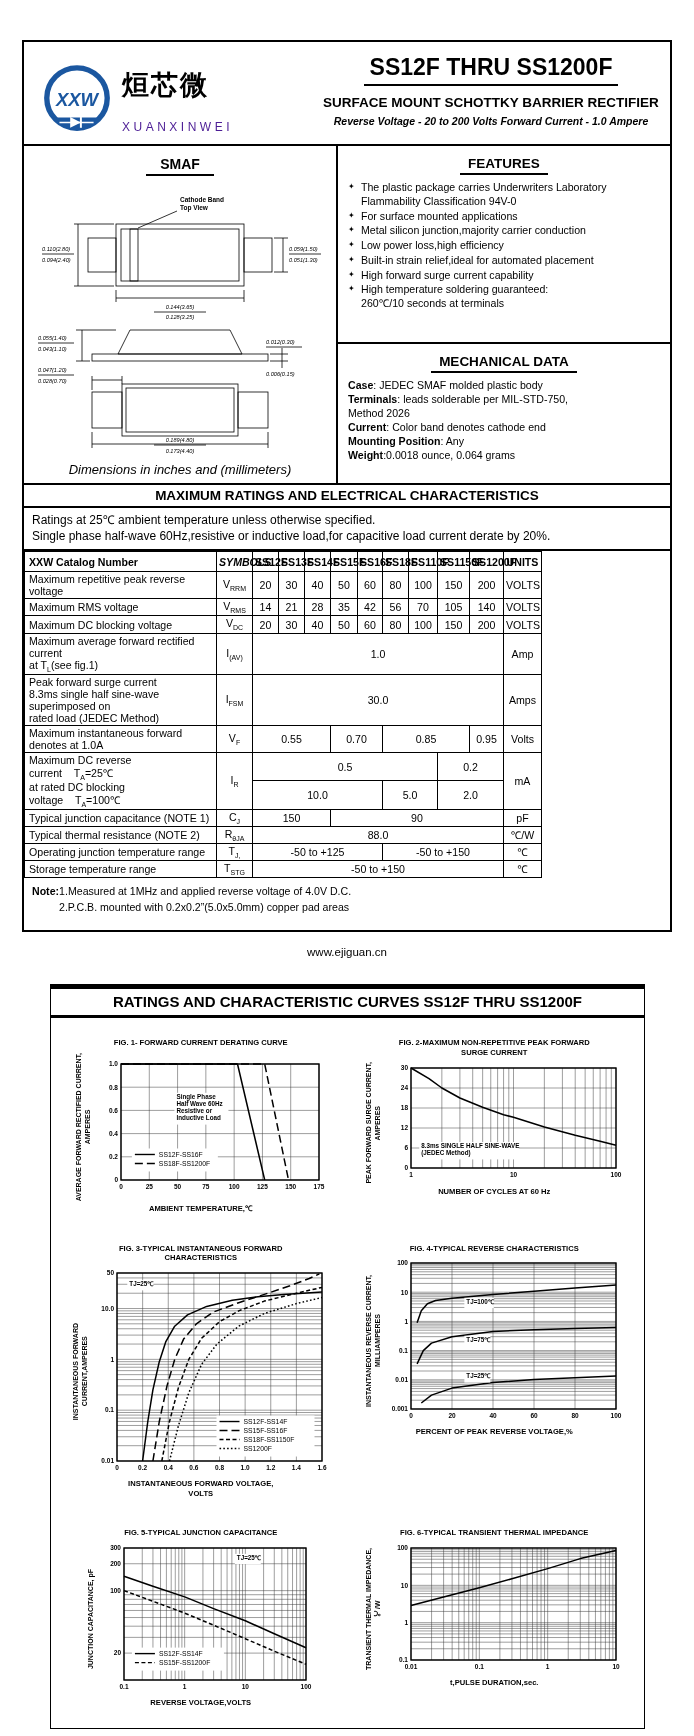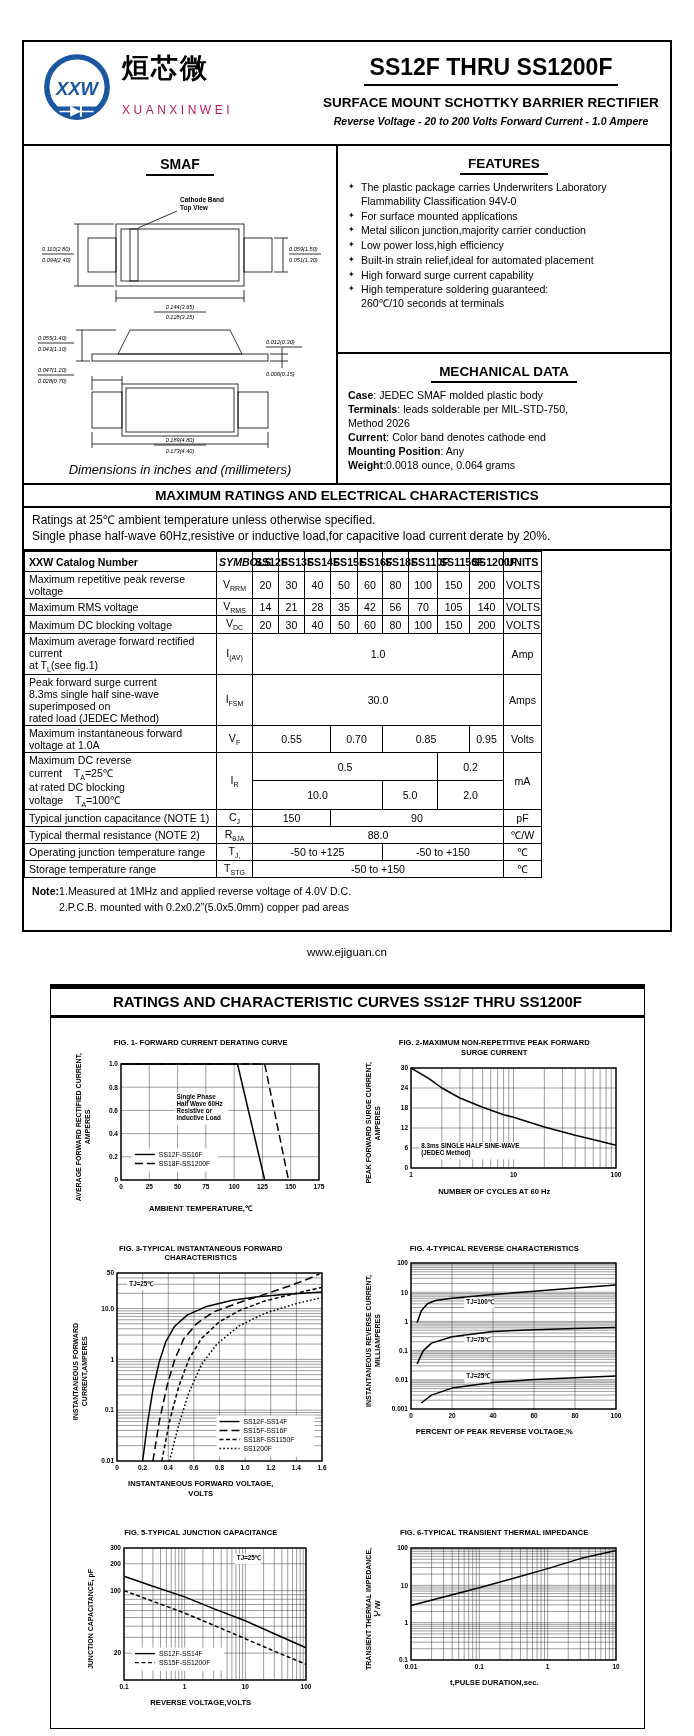--- a/index.html
+++ b/index.html
@@ -2,45 +2,45 @@
 <html><head>
 <meta charset="utf-8">
 <style>
   * { margin:0; padding:0; box-sizing:border-box; }
   body { width:694px; background:#fff; color:#000;
          font-family:"Liberation Sans", sans-serif; }
 
   
   .page1 { width:650px; margin:40px 0 0 22px; border:2px solid #000; }
   .hdr { display:flex; border-bottom:2px solid #000; height:104px; }
-  .logo { display:flex; padding:8px 6px 10px 14px; width:288px; }
+  .logo { display:flex; align-items:center; padding:24px 6px 10px 14px; width:288px; }
   .logo-txt { margin-left:6px; }
   .logo-cn { font-size:27px; font-weight:bold; letter-spacing:2px; }
-  .logo-en { font-size:12px; letter-spacing:3.5px; color:#be185d; margin-top:17px; }
+  .logo-en { font-size:12px; letter-spacing:3.5px; color:#4c1d95; margin-top:17px; }
   .hdr-right { flex:1; text-align:center; padding-top:12px; }
   .doc-title { display:inline-block; font-size:23px; font-weight:bold;
                border-bottom:2.5px solid #000; padding:0 6px 3px; }
   .doc-sub { font-size:13.5px; font-weight:bold; margin-top:9px; }
   .doc-tag { font-size:10.5px; font-style:italic; font-weight:bold; margin-top:5px; }
 
   .cols { display:flex; }
   .col-left { width:312px; padding:6px 4px; text-align:center; }
   .smaf-title { display:inline-block; font-size:14px; font-weight:bold;
                 border-bottom:2px solid #000; padding:0 14px 2px; margin:4px 0 2px; }
   .pkg-caption { font-size:13px; font-style:italic; margin-top:2px; }
   .col-right { flex:1; border-left:2px solid #000; display:flex; flex-direction:column; }
   .feat-box { border-bottom:2px solid #000; padding:8px 10px 10px; flex:1; }
   .box-title { text-align:center; margin-bottom:6px; }
   .box-title span { display:inline-block; font-size:13.5px; font-weight:bold;
                     border-bottom:2px solid #000; padding:0 8px 2px; }
   .feat-list { list-style:none; font-size:10.6px; line-height:1.3; }
   .feat-list li { display:flex; margin-bottom:1px; }
   .feat-bullet { width:13px; flex:none; font-size:8px; padding-top:1px; }
   .feat-text { white-space:pre-line; }
-  .mech-box { padding:8px 10px 10px; }
+  .mech-box { padding:8px 10px 20px; }
   .mech-line { font-size:10.6px; line-height:1.32; }
   .mech-line b { font-weight:bold; }
 
   .ratings-bar { border-top:2px solid #000; border-bottom:2px solid #000;
                  text-align:center; font-weight:bold; font-size:13.5px; padding:3px 0; }
   .conds { font-size:12px; padding:4px 8px 5px; border-bottom:2px solid #000000; line-height:1.35; }
 
   table.ratings { border-collapse:collapse; margin:0; width:517px; table-layout:fixed; }
   table.ratings th, table.ratings td { border:1px solid #000; font-size:10.6px; padding:1px 2px; }
   table.ratings th { font-weight:bold; height:20px; }
@@ -308,21 +308,21 @@
           <td class="c-val" colspan="9">1.0</td>
           <td class="c-unit" rowspan="1">Amp</td>
         </tr>
         <tr>
           <td class="c-lbl" rowspan="1">Peak forward surge current<br>8.3ms single half sine-wave superimposed on<br>rated load (JEDEC Method)</td>
           <td class="c-sym" rowspan="1">I<sub>FSM</sub></td>
           <td class="c-val" colspan="9">30.0</td>
           <td class="c-unit" rowspan="1">Amps</td>
         </tr>
         <tr>
-          <td class="c-lbl" rowspan="1">Maximum instantaneous forward voltage at 1.0A</td>
+          <td class="c-lbl" rowspan="1">Maximum instantaneous forward denotes at 1.0A</td>
           <td class="c-sym" rowspan="1">V<sub>F</sub></td>
           <td class="c-val" colspan="3">0.55</td>
           <td class="c-val" colspan="2">0.70</td>
           <td class="c-val" colspan="3">0.85</td>
           <td class="c-val" colspan="1">0.95</td>
           <td class="c-unit" rowspan="1">Volts</td>
         </tr>
         <tr>
           <td class="c-lbl" rowspan="2">Maximum DC reverse current&nbsp;&nbsp;&nbsp;&nbsp;T<sub>A</sub>=25℃<br>at rated DC blocking voltage&nbsp;&nbsp;&nbsp;&nbsp;T<sub>A</sub>=100℃</td>
           <td class="c-sym" rowspan="2">I<sub>R</sub></td>

